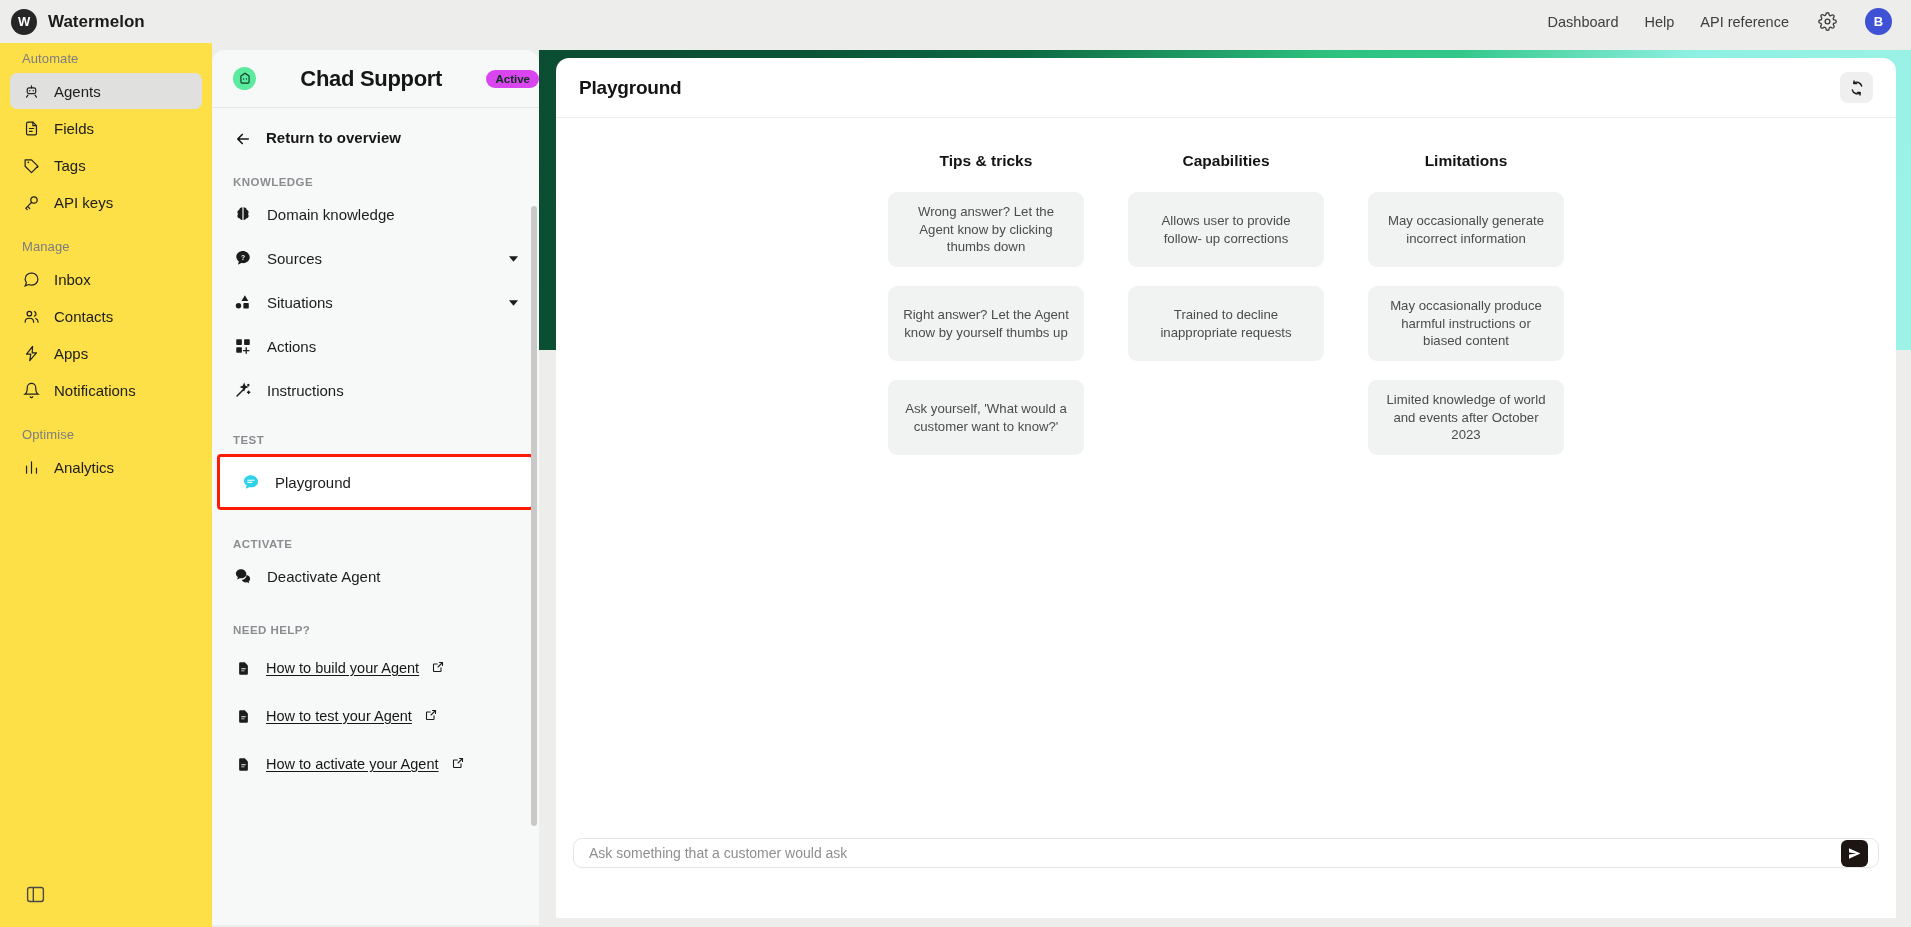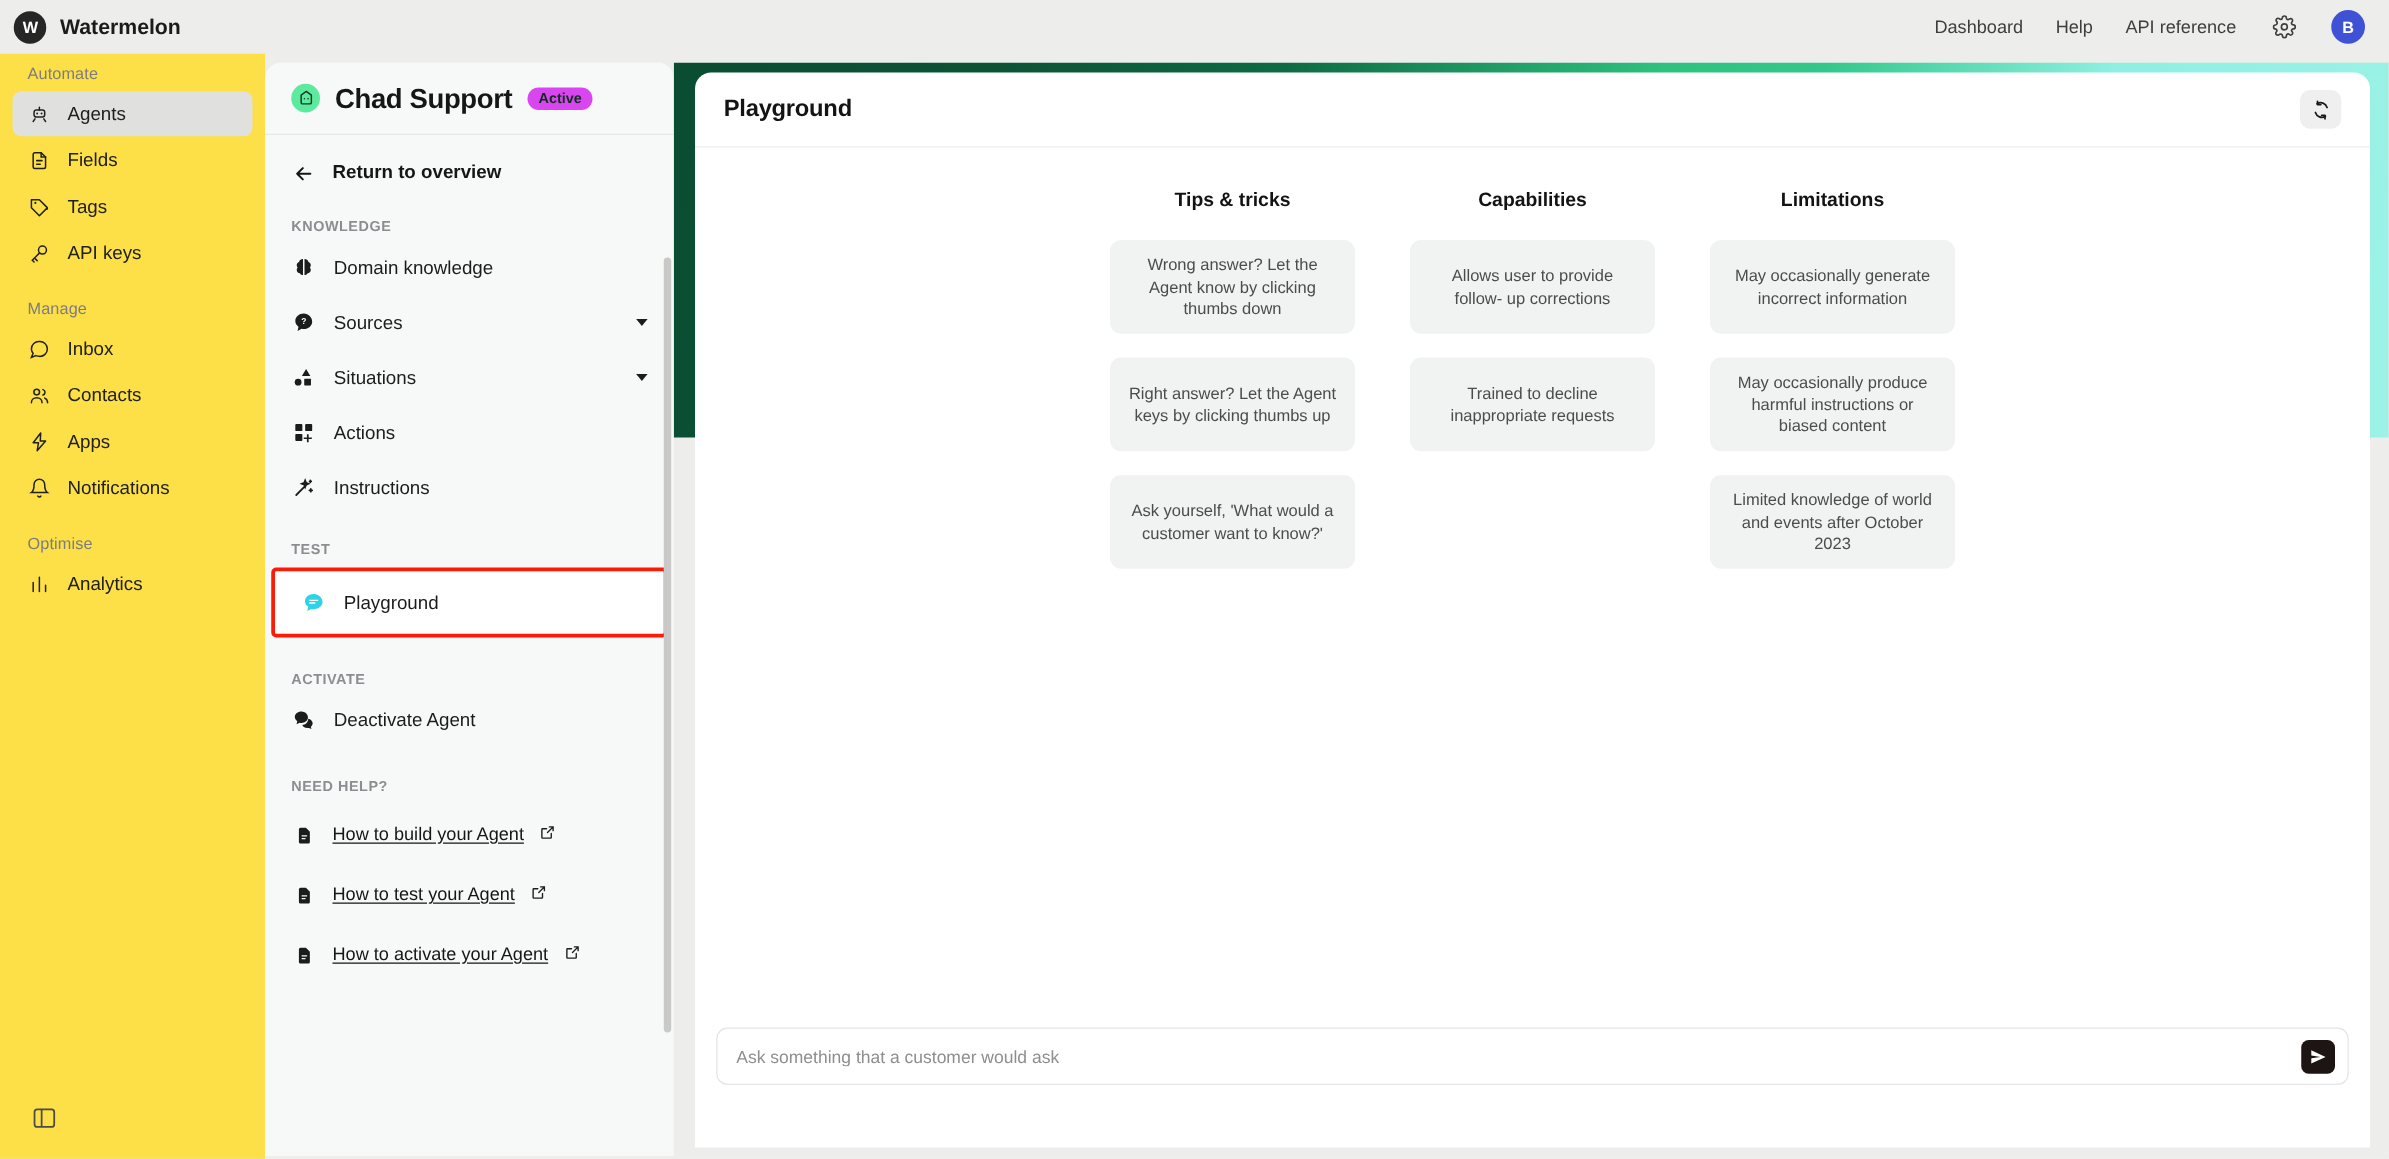--- a/index.html
+++ b/index.html
@@ -53,21 +53,21 @@
   }
 
   
   .agentbar {
     position: absolute; top: 50px; left: 212px; width: 327px; height: 875px;
     background: #f7f8f8; border-radius: 13px 13px 0 0;
     overflow: hidden;
   }
   .agent-head {
     height: 58px; display: flex; align-items: center; gap: 12px;
-    padding-left: 21px; border-bottom: 1px solid #e6e7e7;
+    padding-left: 21px; border-bottom: 1px solid #e6e7e7; justify-content: space-between;
   }
   .agent-avatar {
     width: 23px; height: 23px; border-radius: 50%; background: #5ceb9e;
     display: flex; align-items: center; justify-content: center; flex: none;
   }
   .agent-title { font-size: 22px; font-weight: 700; color: #161616; letter-spacing: -0.3px; }
   .agent-badge {
     background: #d946ef; color: #0c2e1d; font-size: 11.5px; font-weight: 600;
     padding: 3px 9px; border-radius: 11px;
   }
@@ -138,21 +138,21 @@
     text-align: center; margin-bottom: 22px;
   }
   .tip-card {
     background: #f1f2f2; border-radius: 9px; height: 75px;
     display: flex; align-items: center; justify-content: center;
     padding: 8px 13px; margin-bottom: 19px;
     font-size: 13.2px; line-height: 1.35; color: #4c4c4c; text-align: center;
   }
 
   .composer {
-    position: absolute; left: 17px; bottom: 50px; width: 1306px; height: 46px;
+    position: absolute; left: 17px; bottom: 50px; width: 1306px; height: 30px;
     background: #ffffff; border: 1px solid #e4e5e5; border-radius: 9px;
     display: flex; align-items: center; padding: 0 10px 0 15px; justify-content: flex-end;
   }
   .composer input {
     flex: 1; border: none; outline: none; font-size: 14px;
     color: #1d1d1d; font-family: "Liberation Sans", sans-serif; background: transparent;
   }
   .composer input::placeholder { color: #8e8e8e; }
   .send-btn {
     width: 27px; height: 27px; border-radius: 6px; background: #1d1511;
@@ -468,21 +468,21 @@
           <path d="M7.5 1.5v4h4M16.5 22.5v-4h-4"></path>
         </svg>
       </div>
     </div>
 
     <div class="cards-area">
 
       <div class="card-col">
         <h2>Tips &amp; tricks</h2>
         <div class="tip-card">Wrong answer? Let the Agent know by clicking thumbs down</div>
-        <div class="tip-card">Right answer? Let the Agent keys by clicking thumbs up</div>
+        <div class="tip-card">Right answer? Let the Agent know by yourself thumbs up</div>
         <div class="tip-card">Ask yourself, 'What would a customer want to know?'</div>
       </div>
 
       <div class="card-col">
         <h2>Capabilities</h2>
         <div class="tip-card">Allows user to provide follow- up corrections</div>
         <div class="tip-card">Trained to decline inappropriate requests</div>
       </div>
 
       <div class="card-col">

